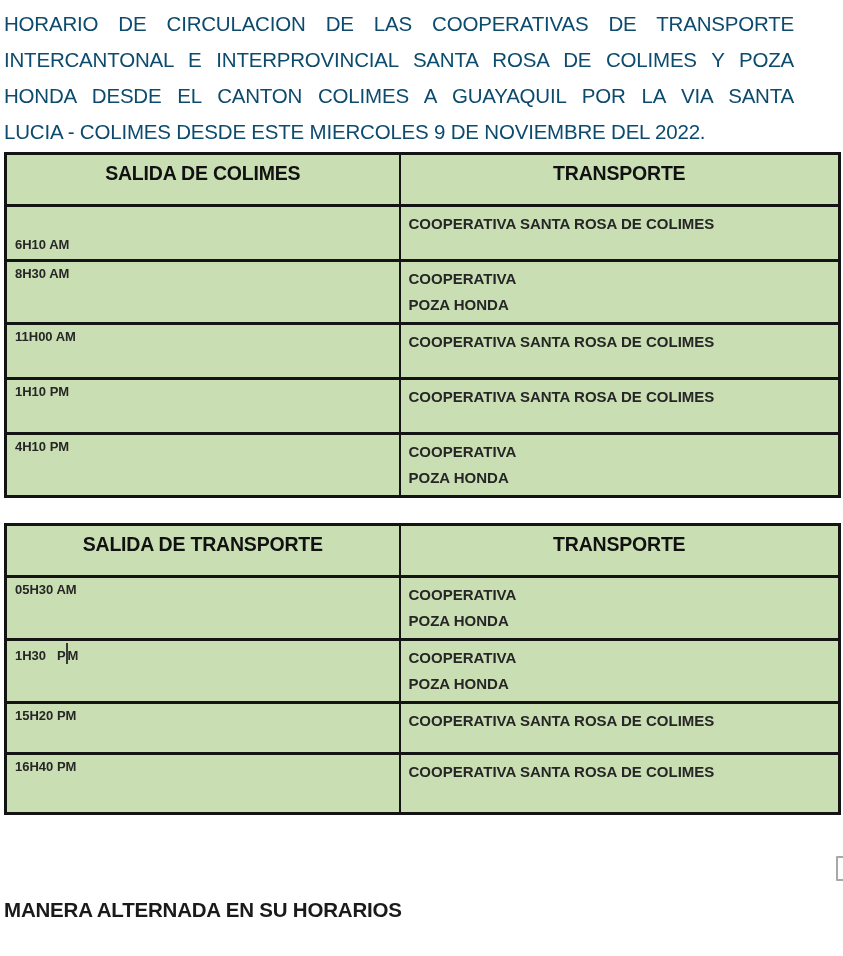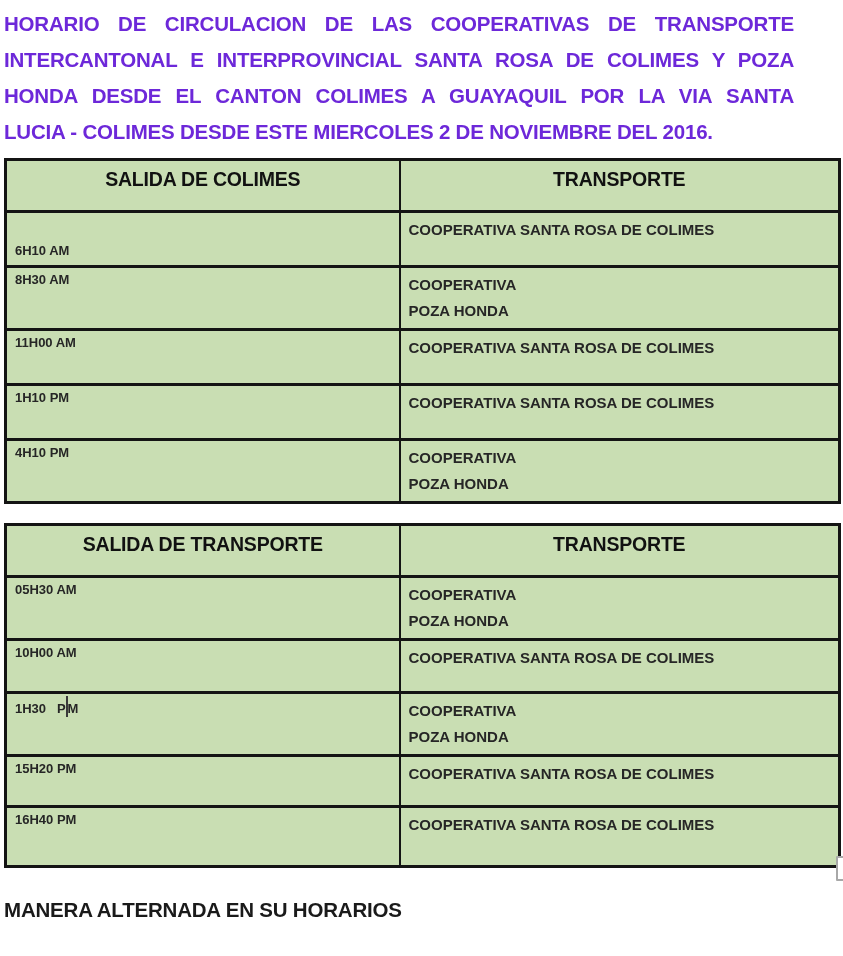--- a/index.html
+++ b/index.html
@@ -14,23 +14,23 @@
     color: #1c1c1c;
   }
 
   
   .doc-title {
     position: absolute;
     top: 6px;
     left: 4px;
     width: 790px;
     font-size: 20.5px;
-    font-weight: 700;
+    font-weight: 400;
     letter-spacing: -0.2px;
-    color: #6d28d9;
+    color: #0c4a6e;
   }
   .title-line {
     line-height: 36px;
     white-space: nowrap;
   }
   .title-line.justify {
     white-space: normal;
     text-align: justify;
     text-align-last: justify;
   }
@@ -69,21 +69,21 @@
   }
   td.time-cell.bottom-align { vertical-align: bottom; padding-bottom: 7px; }
   td.transport-cell {
     font-size: 15px;
     font-weight: 700;
     color: #262626;
     padding: 4px 14px 4px 8px;
     line-height: 26px;
     white-space: pre-line;
   }
-  #table-colimes  { top: 158px; width: 834px; }
+  #table-colimes  { top: 152px; width: 834px; }
   #table-guayaquil { top: 523px; width: 832px; }
   col.c-time { width: 394px; }
   col.c-transport { width: 440px; }
 
   
   .caret-wrap { white-space: pre; }
   .text-caret {
     display: inline-block;
     width: 2px;
     height: 21px;
@@ -121,21 +121,21 @@
 </style>
 </head>
 <body>
 
 <div class="page">
 
   <div class="doc-title">
     <div class="title-line justify">HORARIO DE CIRCULACION DE LAS COOPERATIVAS DE TRANSPORTE</div>
     <div class="title-line justify">INTERCANTONAL E INTERPROVINCIAL SANTA ROSA DE COLIMES Y POZA</div>
     <div class="title-line justify">HONDA DESDE EL CANTON COLIMES A GUAYAQUIL POR LA VIA SANTA</div>
-    <div class="title-line">LUCIA - COLIMES DESDE ESTE MIERCOLES 2 DE NOVIEMBRE DEL 2016.</div>
+    <div class="title-line">LUCIA - COLIMES DESDE ESTE MIERCOLES 9 DE NOVIEMBRE DEL 2022.</div>
   </div>
 
   <table class="schedule" id="table-colimes">
     <colgroup>
         <col class="c-time">
         <col class="c-transport">
       </colgroup>
     <tbody>
         <tr style="height:52px;">
       <th class="head-cell">SALIDA DE COLIMES</th>
@@ -174,24 +174,20 @@
     <tbody>
         <tr style="height:52px;">
       <th class="head-cell">SALIDA DE TRANSPORTE</th>
       <th class="head-cell">TRANSPORTE</th>
     </tr>
     <tr style="height:57px;">
       <td class="time-cell">05H30 AM</td>
       <td class="transport-cell">COOPERATIVA
 POZA HONDA</td>
     </tr>
-    <tr style="height:53px;">
-      <td class="time-cell">10H00 AM</td>
-      <td class="transport-cell">COOPERATIVA SANTA ROSA DE COLIMES</td>
-    </tr>
     <tr style="height:57px;">
       <td class="time-cell caret-wrap"><span>1H30   P</span><span class="text-caret"></span><span>M</span></td>
       <td class="transport-cell">COOPERATIVA
 POZA HONDA</td>
     </tr>
     <tr style="height:51px;">
       <td class="time-cell">15H20 PM</td>
       <td class="transport-cell">COOPERATIVA SANTA ROSA DE COLIMES</td>
     </tr>
     <tr style="height:60px;">

